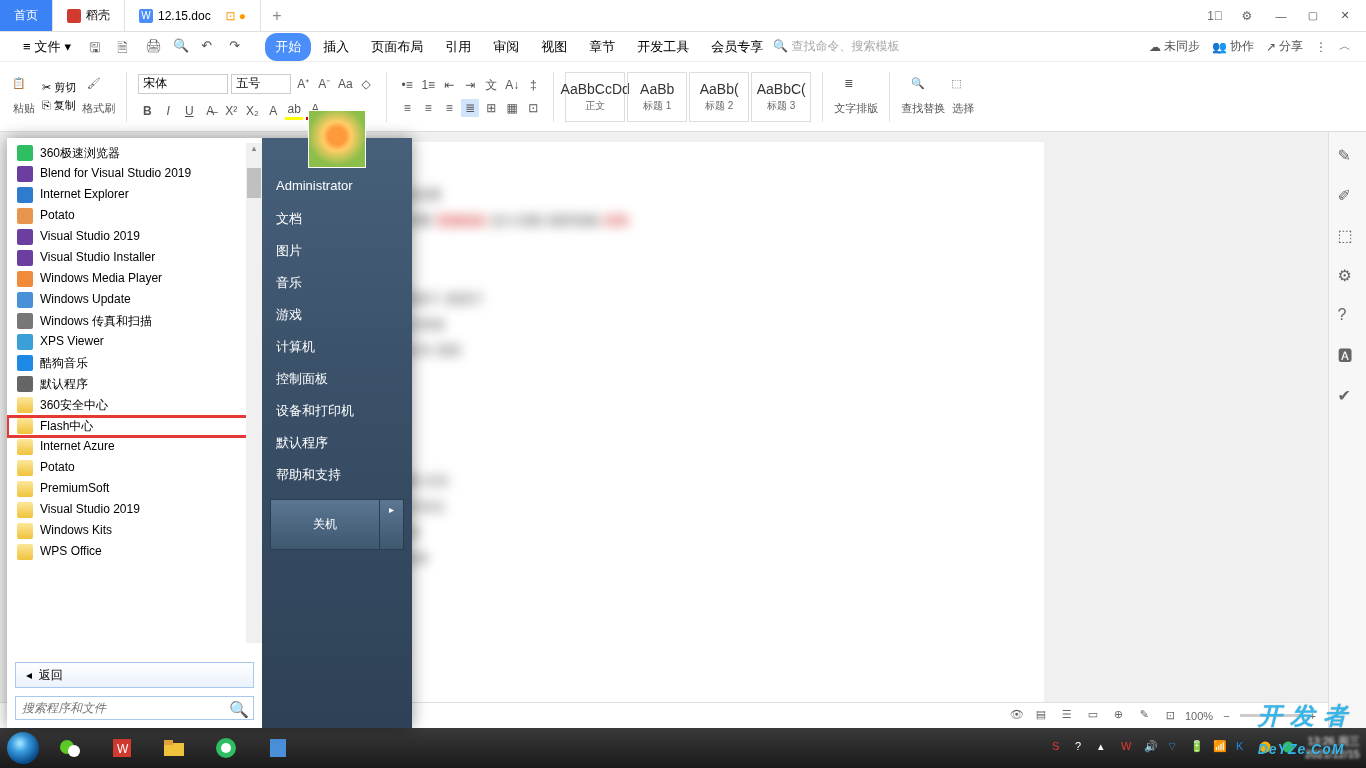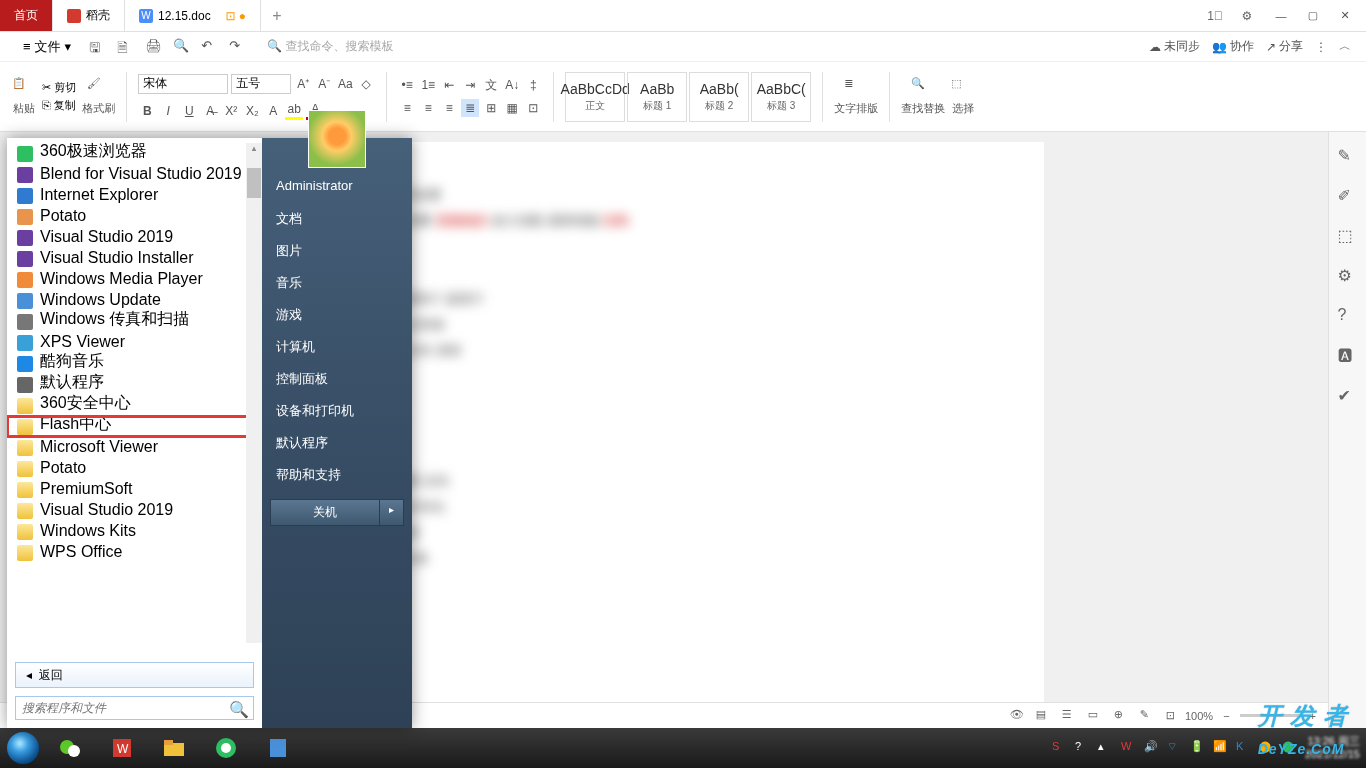--- a/index.html
+++ b/index.html
@@ -1,42 +1,42 @@
 <!DOCTYPE html>
 <html><head>
 <meta charset="utf-8">
 <style>
 *{margin:0;padding:0;box-sizing:border-box;font-family:"Microsoft YaHei",Arial,sans-serif;}
 body{width:1366px;height:768px;overflow:hidden;background:#fff;position:relative;}
 
 
 .title-tabs{height:32px;background:#fff;display:flex;align-items:stretch;border-bottom:1px solid #e0e0e0;}
 .title-tab{display:flex;align-items:center;padding:0 14px;font-size:12px;cursor:pointer;border-right:1px solid #e0e0e0;}
-.title-tab.home{background:#b91c1c;color:#fff;}
+.title-tab.home{background:#3b82f6;color:#fff;}
 .title-tab.daoke{background:#fff;}
 .title-tab.doc{background:#fff;}
 .tab-icon{width:14px;height:14px;margin-right:5px;display:inline-block;}
 .tab-icon.w{background:#4a8efb;color:#fff;border-radius:2px;font-size:10px;text-align:center;line-height:14px;}
 .tab-icon.d{background:#d23a2f;border-radius:2px;}
 .tab-modified{color:#f90;margin-left:8px;}
 .tab-plus{width:32px;display:flex;align-items:center;justify-content:center;font-size:16px;color:#888;}
 .title-right{margin-left:auto;display:flex;align-items:center;gap:10px;padding-right:8px;}
 .title-right-btn{width:22px;height:22px;display:flex;align-items:center;justify-content:center;color:#666;font-size:12px;}
 .win-ctrl{display:flex;gap:6px;}
 .win-btn{width:26px;height:22px;display:flex;align-items:center;justify-content:center;color:#555;font-size:11px;}
 
 
 .menu-bar{height:30px;background:#fff;display:flex;align-items:center;padding:0 15px;border-bottom:1px solid #eee;}
 .menu-file{display:flex;align-items:center;gap:4px;font-size:13px;padding:3px 8px;}
 .menu-qat{display:flex;gap:10px;margin-left:10px;}
 .qat-btn{width:18px;height:18px;color:#555;font-size:13px;}
 .menu-tabs{display:flex;gap:2px;margin-left:18px;}
 .menu-tab{padding:5px 10px;font-size:13px;cursor:pointer;}
 .menu-tab.active{background:#4a8efb;color:#fff;border-radius:12px;}
-.menu-search{margin-left:20px;font-size:12px;color:#aaa;}
+.menu-search{font-size:12px;color:#aaa;}
 .menu-right{margin-left:auto;display:flex;gap:12px;font-size:12px;color:#555;}
 .menu-right-item{display:flex;align-items:center;gap:3px;}
 
 
 .ribbon{height:70px;background:#fff;display:flex;align-items:center;padding:3px 12px;border-bottom:1px solid #e0e0e0;gap:6px;}
 .ribbon-big{display:flex;flex-direction:column;align-items:center;font-size:11px;color:#555;}
 .ribbon-big svg,.ribbon-big .ico{width:24px;height:24px;}
 .ribbon-col{display:flex;flex-direction:column;gap:3px;font-size:11px;}
 .ribbon-row{display:flex;align-items:center;gap:3px;font-size:11px;}
 .font-name{width:90px;height:20px;border:1px solid #ccc;font-size:12px;padding:1px 4px;}
@@ -57,38 +57,38 @@
 
 .right-rail{position:absolute;top:132px;right:0;width:38px;bottom:40px;background:#f7f7f7;border-left:1px solid #e0e0e0;display:flex;flex-direction:column;align-items:center;padding-top:14px;gap:20px;}
 .rail-icon{width:20px;height:20px;color:#666;}
 .wps-status{position:absolute;bottom:40px;right:38px;left:0;height:26px;background:#fff;border-top:1px solid #e0e0e0;display:flex;align-items:center;justify-content:flex-end;padding:0 12px;gap:10px;font-size:11px;color:#666;}
 .status-icon{width:16px;height:16px;}
 
 
 .start-menu{position:absolute;left:7px;bottom:40px;width:405px;height:590px;display:flex;box-shadow:0 0 15px rgba(0,0,0,0.4);z-index:100;}
 .sm-left{width:255px;background:#fff;display:flex;flex-direction:column;}
 .sm-list{flex:1;overflow-y:auto;padding:5px 0;}
-.sm-item{display:flex;align-items:flex-end;padding:2px 10px;font-size:16px;cursor:pointer;height:21px;}
+.sm-item{display:flex;align-items:flex-start;padding:2px 10px;font-size:12px;cursor:pointer;height:21px;}
 .sm-item.highlighted{outline:3px solid #e53935;outline-offset:-2px;}
 .sm-item-icon{width:16px;height:16px;margin-right:7px;flex-shrink:0;}
 .sm-back{height:26px;display:flex;align-items:center;padding:0 10px;font-size:12px;border:1px solid #a8c8f0;margin:4px 8px;background:linear-gradient(#fff,#eaf2fc);}
 .sm-search{margin:4px 8px 8px;position:relative;}
 .sm-search input{width:100%;height:24px;border:1px solid #a8c8f0;padding:2px 24px 2px 6px;font-size:12px;font-style:italic;color:#888;}
 .sm-search .mag{position:absolute;right:5px;top:4px;color:#4a8efb;}
 .sm-scrollbar{position:absolute;right:0;top:5px;width:16px;height:500px;background:#f0f0f0;}
 .sm-thumb{width:14px;height:30px;background:#c0c0c0;margin:15px 1px;}
 
 .sm-right{width:150px;background:linear-gradient(#47607a,#3a5169 40%,#2e4156);color:#fff;display:flex;flex-direction:column;position:relative;}
 .sm-avatar{width:58px;height:58px;position:absolute;top:-28px;left:46px;border:1px solid #fff;background:linear-gradient(#f9d67a,#e8a23c);overflow:hidden;}
 .sm-avatar .flower{width:100%;height:100%;background:radial-gradient(circle at 50% 45%, #ff9a3c 20%, #ffcc66 35%, #8cbf4a 70%);}
 .sm-user{text-align:left;padding:40px 14px 10px;font-size:13px;}
 .sm-right-list{display:flex;flex-direction:column;}
 .sm-rlink{padding:7px 14px;font-size:13px;cursor:pointer;}
 .sm-shutdown{margin-top:auto;margin:8px;display:flex;}
-.sm-shutdown-btn{flex:1;background:linear-gradient(#5b7691,#3e5870);border:1px solid #2a3d52;text-align:center;padding:4px;font-size:12px;}
+.sm-shutdown-btn{flex:1;background:linear-gradient(#5b7691,#3e5870);border:1px solid #2a3d52;text-align:center;padding:16px;font-size:12px;}
 .sm-shutdown-arrow{width:24px;background:linear-gradient(#5b7691,#3e5870);border:1px solid #2a3d52;border-left:none;text-align:center;padding:4px 0;font-size:10px;}
 
 
 .taskbar{position:absolute;bottom:0;left:0;right:0;height:40px;background:linear-gradient(#3a3a3a,#1a1a1a);display:flex;align-items:center;}
 .tb-start{width:45px;height:40px;display:flex;align-items:center;justify-content:center;}
 .tb-orb{width:32px;height:32px;border-radius:50%;background:radial-gradient(circle at 40% 35%, #9cdfff 5%, #3a9de0 30%, #0a4d8c 70%);position:relative;}
 .tb-pinned{display:flex;gap:2px;}
 .tb-app{width:50px;height:38px;display:flex;align-items:center;justify-content:center;border-radius:2px;}
 .tb-tray{margin-left:auto;display:flex;align-items:center;gap:7px;padding-right:6px;color:#fff;font-size:11px;}
 .tb-tray-icon{width:16px;height:16px;}
@@ -131,20 +131,31 @@
 <div class="menu-bar">
   <div class="menu-file">≡ <span>文件</span> ▾</div>
   <div class="menu-qat">
     <span class="qat-btn">🖫</span>
     <span class="qat-btn">🗎</span>
     <span class="qat-btn">🖨</span>
     <span class="qat-btn">🔍</span>
     <span class="qat-btn">↶</span>
     <span class="qat-btn">↷</span>
   </div>
+  <div class="menu-tabs" id="menu-tabs">
+      <div class="menu-tab active">开始</div>
+      <div class="menu-tab">插入</div>
+      <div class="menu-tab">页面布局</div>
+      <div class="menu-tab">引用</div>
+      <div class="menu-tab">审阅</div>
+      <div class="menu-tab">视图</div>
+      <div class="menu-tab">章节</div>
+      <div class="menu-tab">开发工具</div>
+      <div class="menu-tab">会员专享</div>
+    </div>
   <div class="menu-search">🔍 <span>查找命令、搜索模板</span></div>
   <div class="menu-right">
     <div class="menu-right-item">☁ <span>未同步</span></div>
     <div class="menu-right-item">👥 <span>协作</span></div>
     <div class="menu-right-item">↗ <span>分享</span></div>
     <div class="menu-right-item">⋮</div>
     <div class="menu-right-item">︿</div>
   </div>
 </div>
 
@@ -343,21 +354,21 @@
         <div class="sm-item">
           <span class="sm-item-icon fld" style="border-radius: 2px;"></span>
           <span>360安全中心</span>
         </div>
         <div class="sm-item highlighted">
           <span class="sm-item-icon fld" style="border-radius: 2px;"></span>
           <span>Flash中心</span>
         </div>
         <div class="sm-item">
           <span class="sm-item-icon fld" style="border-radius: 2px;"></span>
-          <span>Microsoft Viewer</span>
+          <span>Internet Azure</span>
         </div>
         <div class="sm-item">
           <span class="sm-item-icon fld" style="border-radius: 2px;"></span>
           <span>Potato</span>
         </div>
         <div class="sm-item">
           <span class="sm-item-icon fld" style="border-radius: 2px;"></span>
           <span>PremiumSoft</span>
         </div>
         <div class="sm-item">

